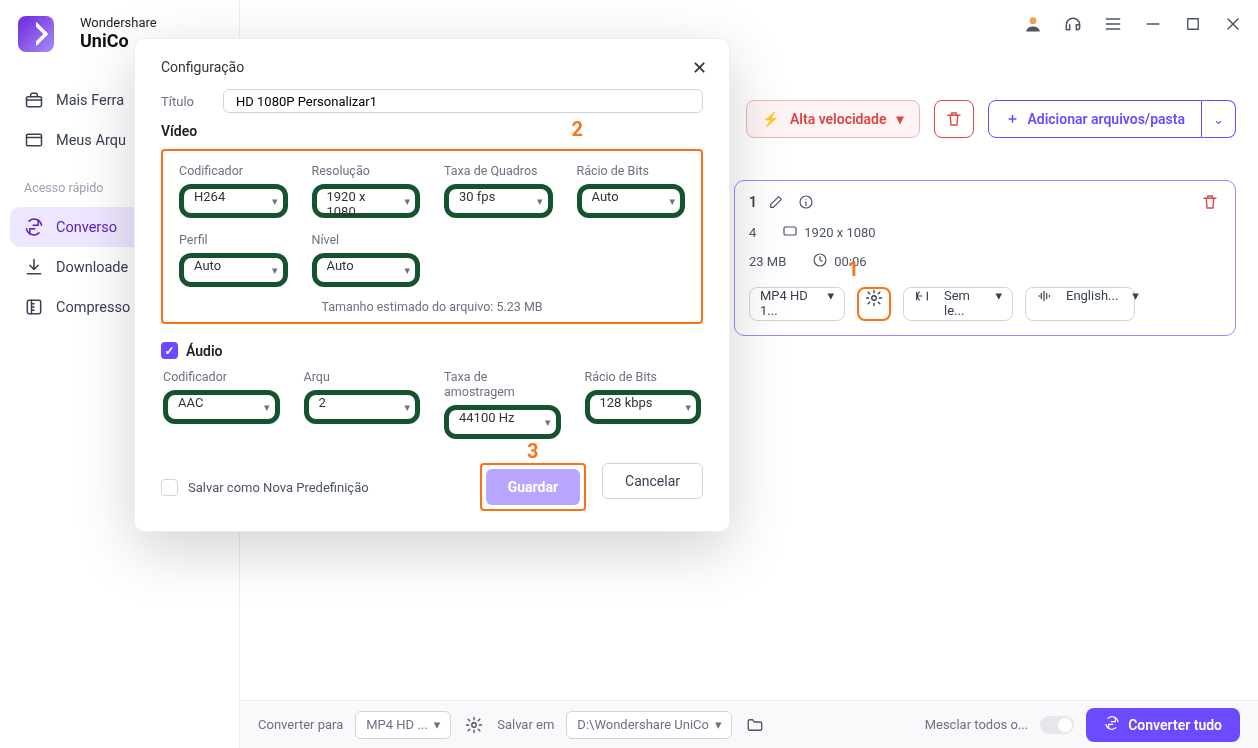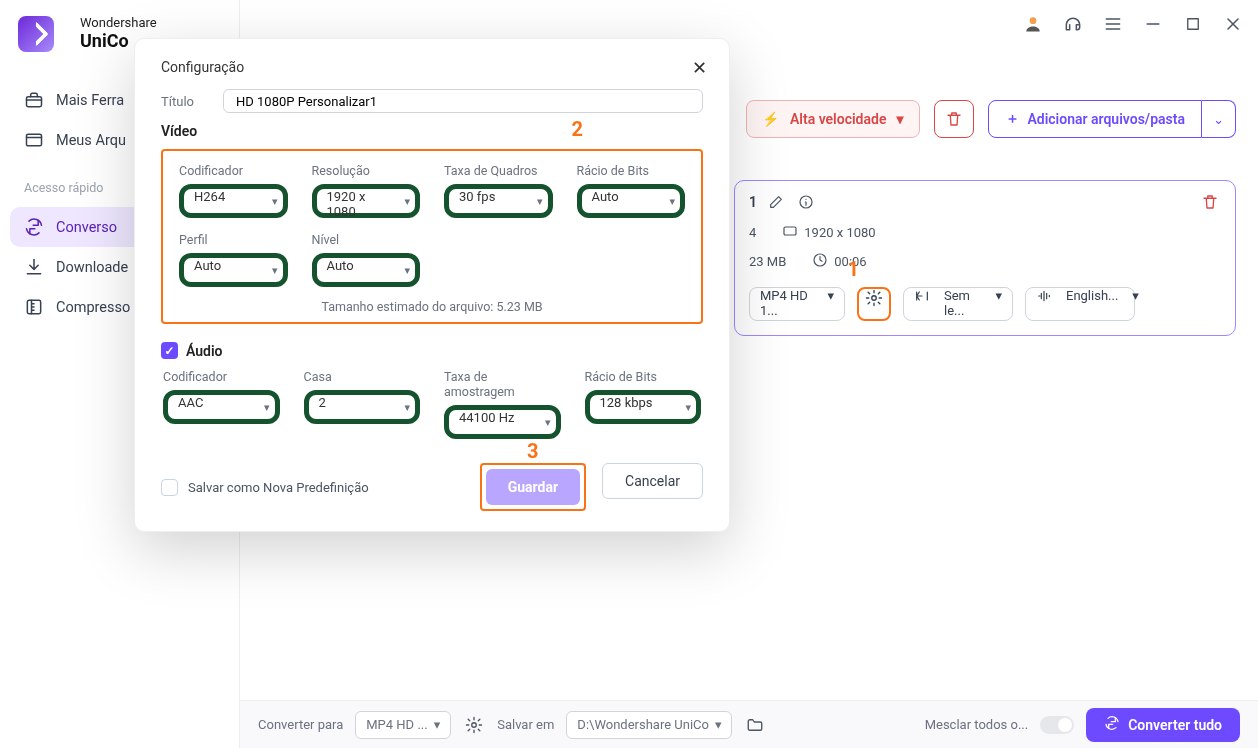--- a/index.html
+++ b/index.html
@@ -316,21 +316,21 @@
     <span>Áudio</span>
   </div>
   <div class="grid2" style="padding:0 2px">
     <div class="field">
         <label>Codificador</label>
       <div class="select">
           <div class="sel">AAC</div>
         </div>
       </div>
     <div class="field">
-        <label>Casa</label>
+        <label>Arqu</label>
       <div class="select">
           <div class="sel">2</div>
         </div>
       </div>
     <div class="field">
         <label>Taxa de amostragem</label>
       <div class="select">
           <div class="sel">44100 Hz</div>
         </div>
       </div>

